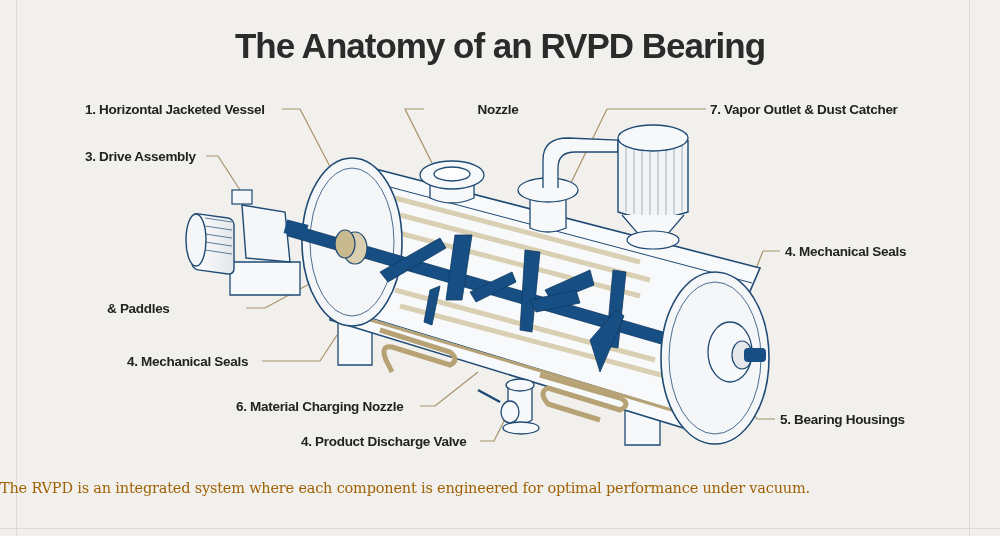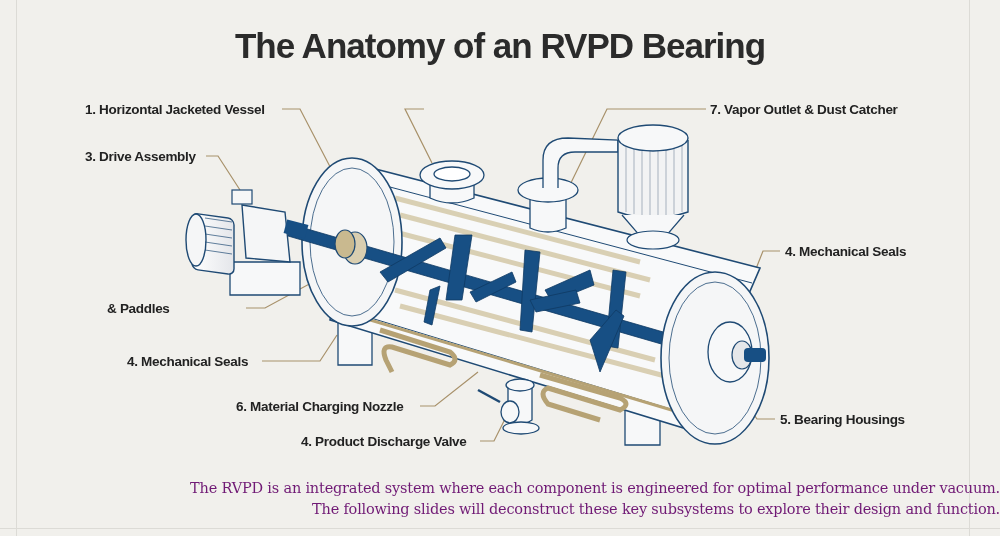--- a/index.html
+++ b/index.html
@@ -16,22 +16,22 @@
     font-size: 35px; color: #2b2b2b; letter-spacing: -1px; margin: 0;
   }
   .label {
     position: absolute; font-family: "Liberation Sans", sans-serif;
     font-size: 13.5px; color: #222; white-space: nowrap; line-height: 17px;
     letter-spacing: -0.3px;
     font-weight: bold;
   }
   .label.center { text-align: center; }
   .caption {
-    position: absolute; left: 0; top: 478px; width: 1000px; text-align: right;
-    font-family: "DejaVu Serif", serif; font-size: 14.5px; color: #701a75;
+    position: absolute; left: 0; top: 478px; width: 1000px; text-align: left;
+    font-family: "DejaVu Serif", serif; font-size: 14.5px; color: #a16207;
     line-height: 21px; letter-spacing: -0.2px;
   }
   svg.diagram { position: absolute; left: 0; top: 0; }
 </style>
 </head>
 <body>
 
 <div class="guide-v" style="left:16px"></div>
 <div class="guide-v" style="left:969px"></div>
 <div class="guide-h" style="top:528px"></div>
@@ -160,27 +160,27 @@
     <path d="M508,385 L508,420 Q520,428 532,420 L532,385"></path>
     <ellipse cx="520" cy="385" rx="14" ry="6"></ellipse>
     <ellipse cx="510" cy="412" rx="9" ry="11"></ellipse>
     <ellipse cx="521" cy="428" rx="18" ry="6"></ellipse>
   </g>
 </svg>
 
 <div class="label" style="left:85px; top:101px">1. Horizontal Jacketed Vessel</div>
 <div class="label" style="left:85px; top:148px">3. Drive Assembly</div>
 <div class="label center" style="left:428px; top:101px; width:140px">
+  <div>Nozzle</div>
 </div>
 <div class="label" style="left:710px; top:101px">7. Vapor Outlet &amp; Dust Catcher</div>
 <div class="label" style="left:785px; top:243px">4. Mechanical Seals</div>
 <div class="label" style="left:92px; top:300px">
   <div style="padding-left:15px">&amp; Paddles</div>
 </div>
 <div class="label" style="left:127px; top:353px">4. Mechanical Seals</div>
 <div class="label" style="left:236px; top:398px">6. Material Charging Nozzle</div>
 <div class="label" style="left:301px; top:433px">4. Product Discharge Valve</div>
 <div class="label" style="left:780px; top:411px">5. Bearing Housings</div>
 
 <div class="caption">
   <div>The RVPD is an integrated system where each component is engineered for optimal performance under vacuum.</div>
-  <div>The following slides will deconstruct these key subsystems to explore their design and function.</div>
 </div>
 
 </body></html>

